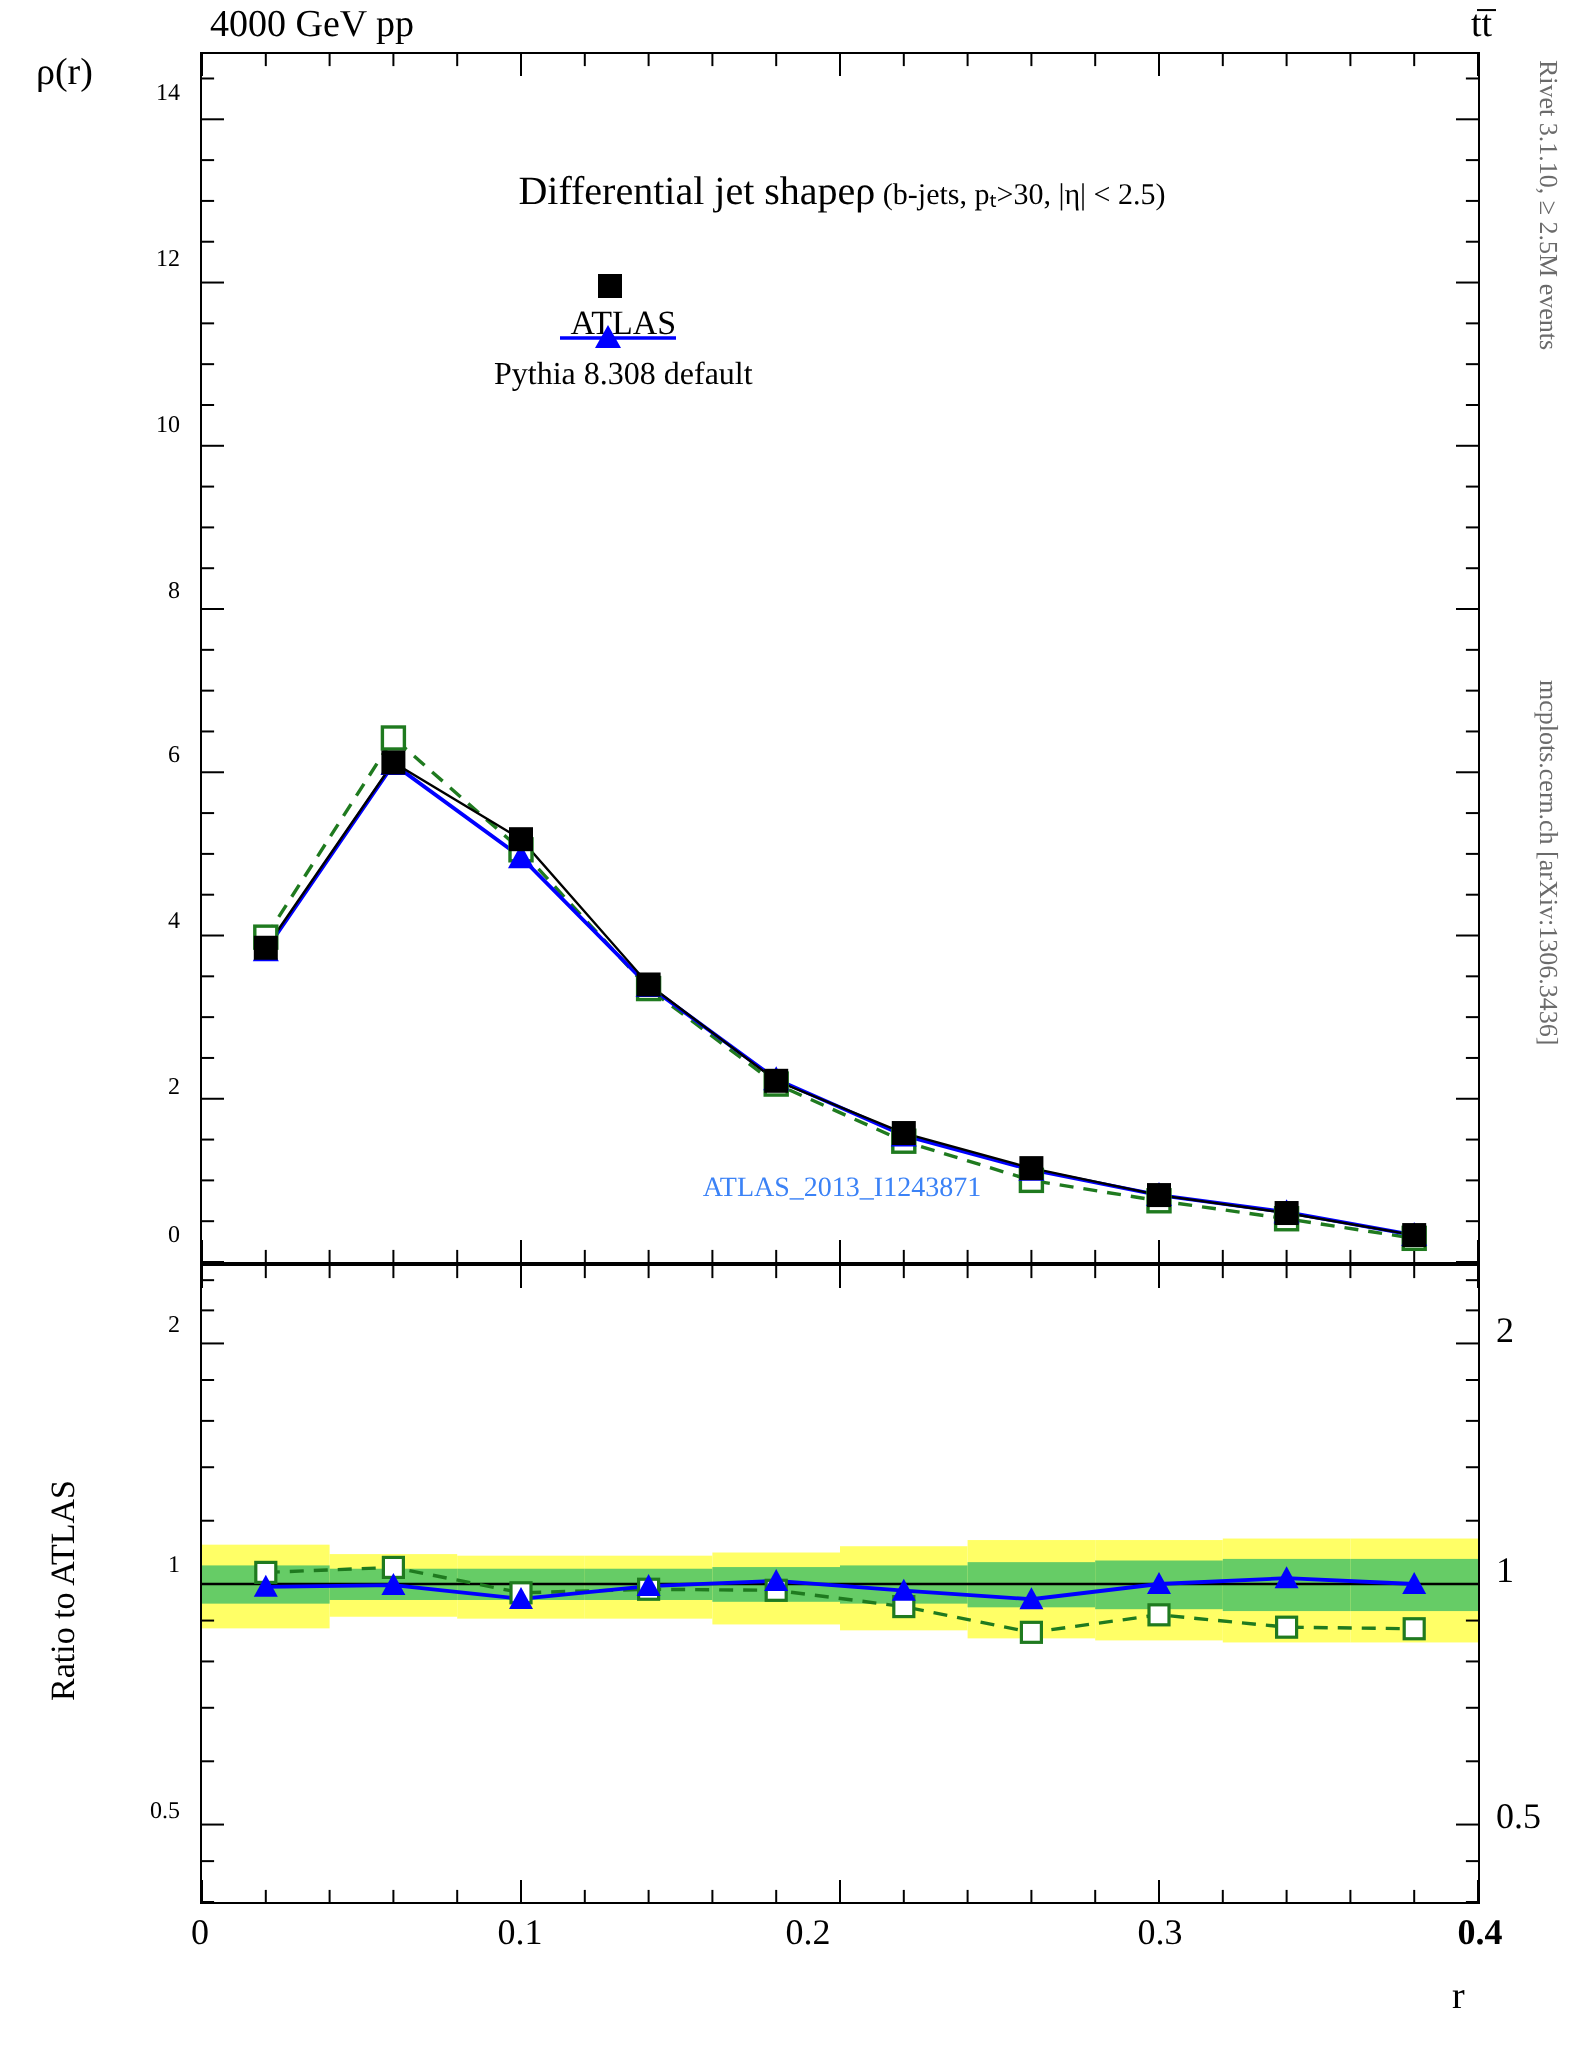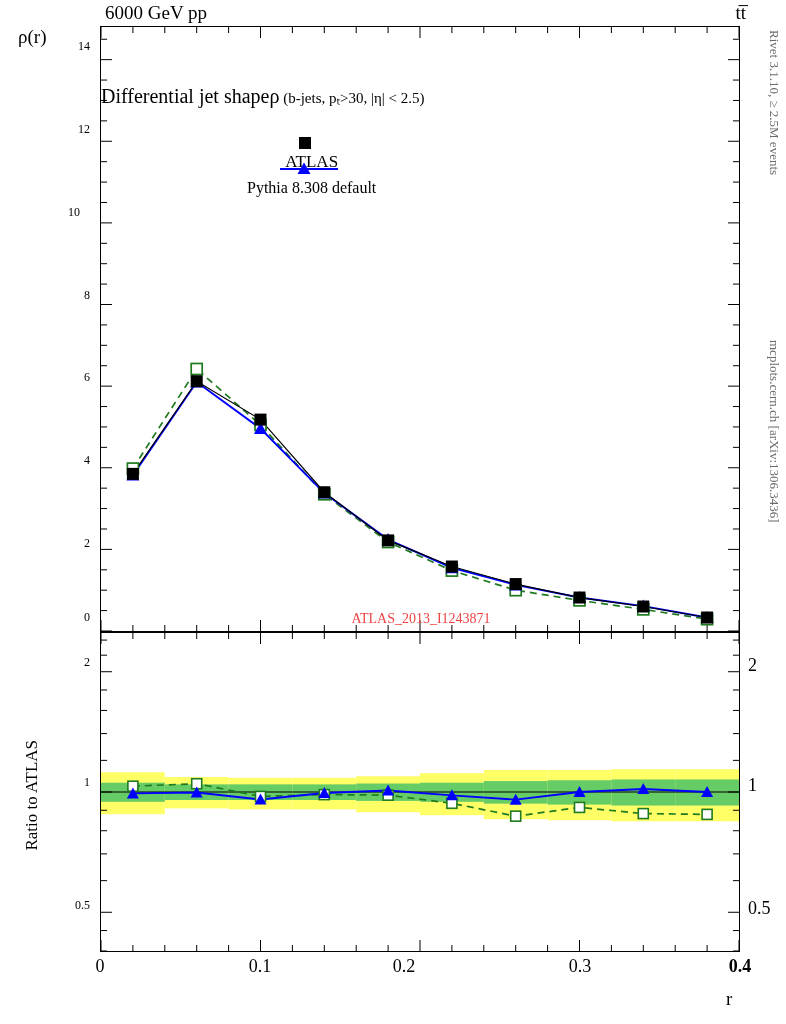--- a/index.html
+++ b/index.html
@@ -33,47 +33,47 @@
 
   svg{display:block;}
 
   
   .legend{position:absolute;left:140px;top:105px;font-size:16px;}
   .legrow{height:27px;display:flex;align-items:center;flex-direction:column;}
   .legsym{width:62px;height:20px;position:relative;}
   .legtxt{margin-left:6px;}
   .legtxt.big{font-size:17px;}
 
-  .title{position:absolute;left:0;top:58px;width:640px;
+  .title{position:absolute;left:0;top:58px;width:640px;text-align:center;
          font-size:20px;}
   .title .sub{font-size:15px;}
-  .wm{position:absolute;left:0;top:584px;width:640px;text-align:center;
-      font-size:14px;color:#ef4444;}
+  .wm{position:absolute;left:0;top:560px;width:640px;text-align:center;
+      font-size:14px;color:#3b82f6;}
 </style>
 </head>
 <body>
 
 <div id="root">
 
-  <div class="hdr-left">6000 GeV pp</div>
+  <div class="hdr-left">4000 GeV pp</div>
   <div class="hdr-right">tt̅</div>
 
   <div class="vtext" style="right:4px;top:30px;">Rivet 3.1.10, ≥ 2.5M events</div>
   <div class="vtext" style="right:4px;top:340px;">mcplots.cern.ch [arXiv:1306.3436]</div>
 
   <div class="ylab-main">ρ(r)</div>
   <div class="ylab-ratio">Ratio to ATLAS</div>
   <div class="xlab">r</div>
 
   <div class="tl" style="left:42px;top:610px;width:48px;">0</div>
   <div class="tl" style="left:42px;top:536px;width:48px;">2</div>
   <div class="tl" style="left:42px;top:453px;width:48px;">4</div>
   <div class="tl" style="left:42px;top:370px;width:48px;">6</div>
   <div class="tl" style="left:42px;top:288px;width:48px;">8</div>
-  <div class="tl" style="left:20px;top:205px;width:60px;">10</div>
+  <div class="tl" style="left:30px;top:205px;width:60px;">10</div>
   <div class="tl" style="left:30px;top:122px;width:60px;">12</div>
   <div class="tl" style="left:30px;top:39px;width:60px;">14</div>
 
   <div class="tl" style="left:30px;top:898px;width:60px;">0.5</div>
   <div class="tl" style="left:42px;top:775px;width:48px;">1</div>
   <div class="tl" style="left:42px;top:655px;width:48px;">2</div>
 
   <div class="tl-r" style="left:748px;top:898px;">0.5</div>
   <div class="tl-r" style="left:748px;top:775px;">1</div>
   <div class="tl-r" style="left:748px;top:655px;">2</div>

